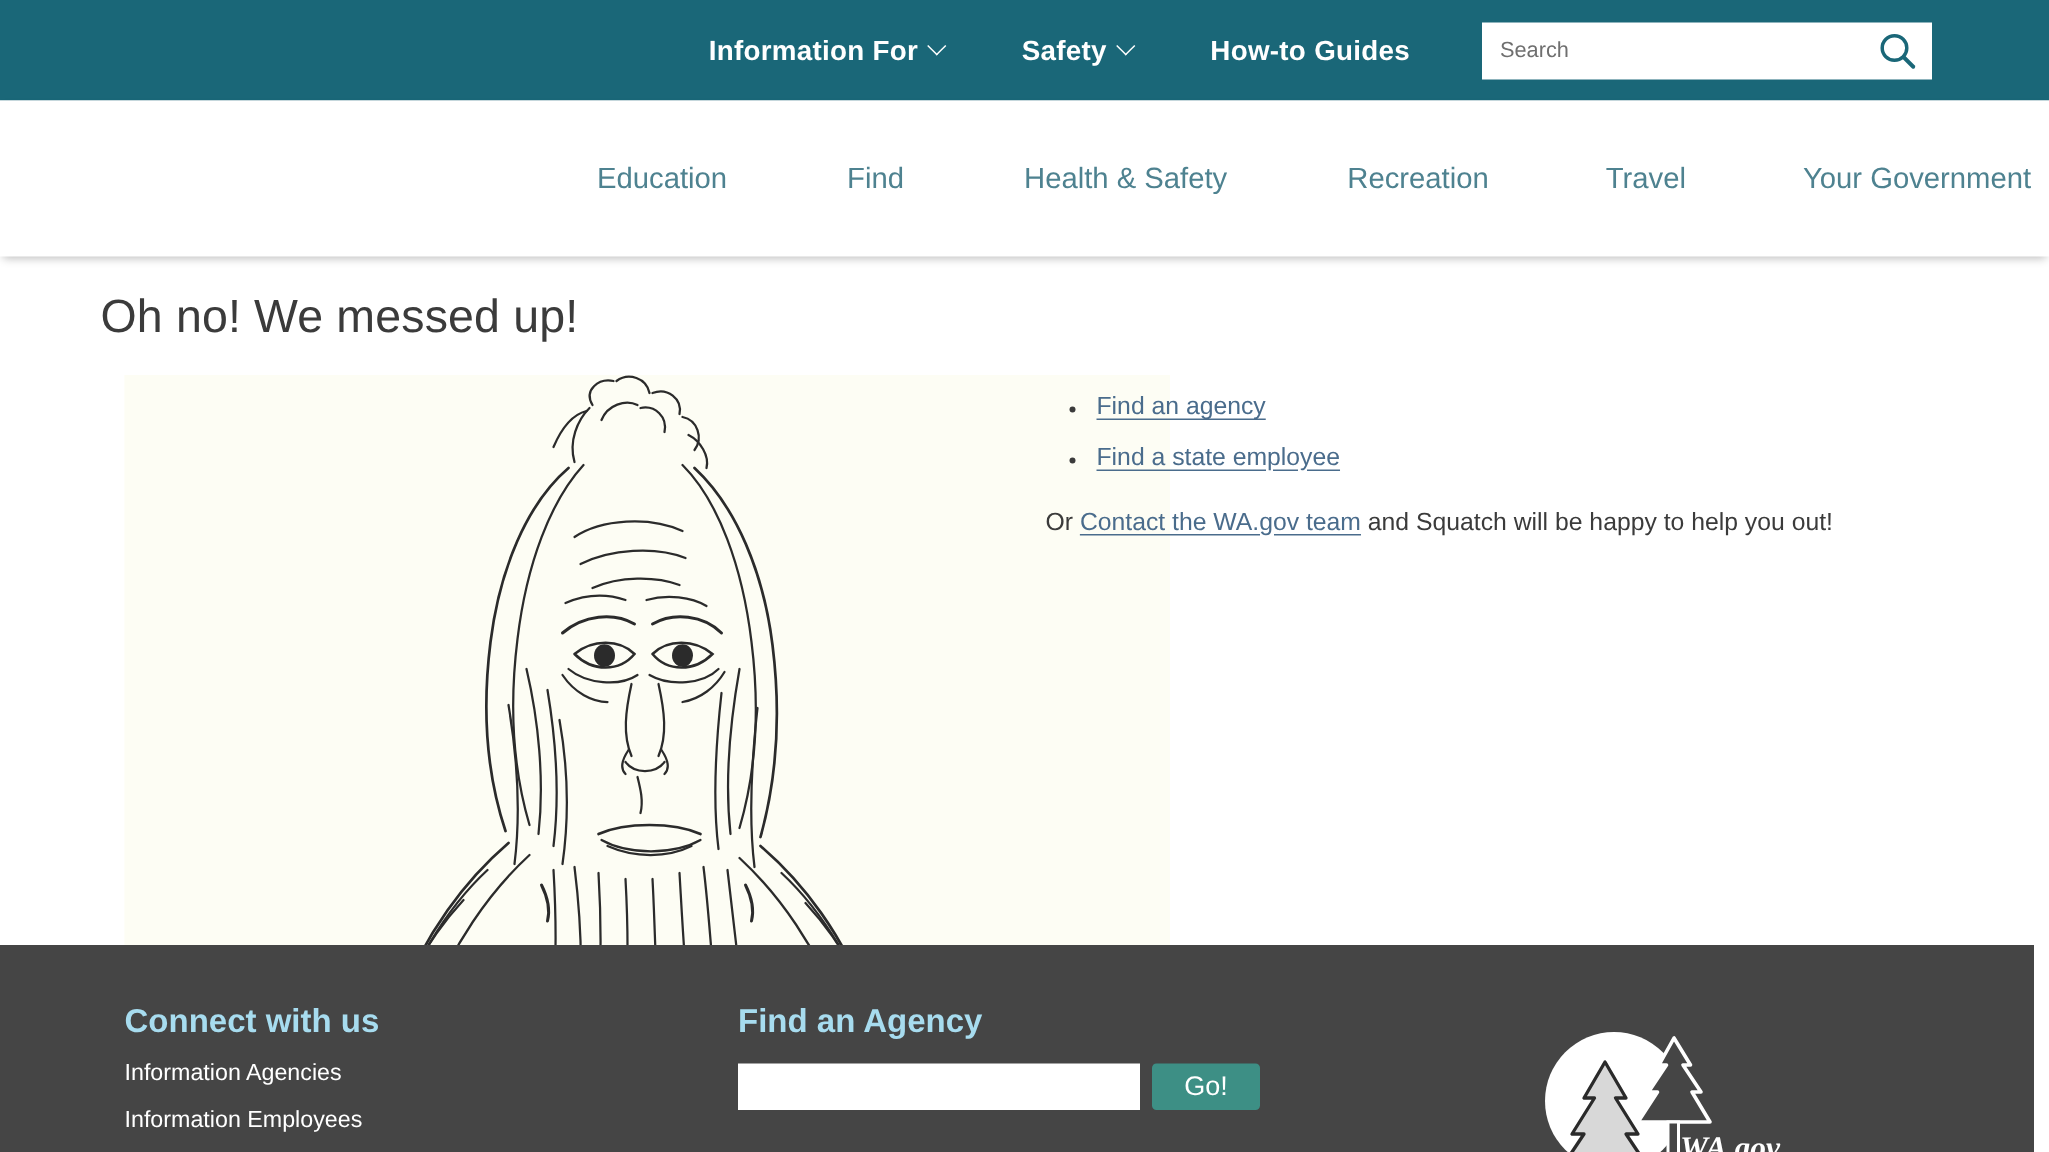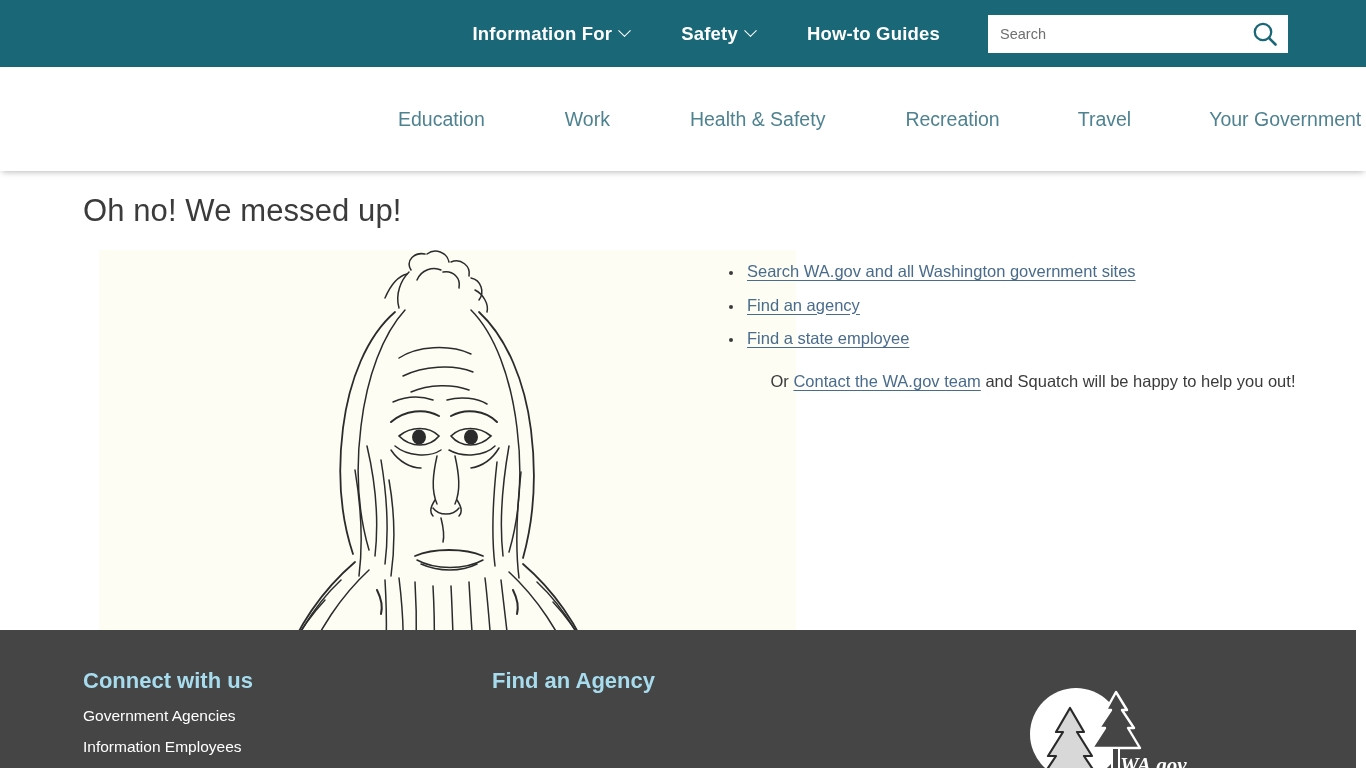--- a/index.html
+++ b/index.html
@@ -105,21 +105,21 @@
     position: absolute;
     left: 67px; top: 193px;
     font-size: 31px;
     font-weight: normal;
     color: #3b3b3b;
     letter-spacing: .1px;
   }
 
   .body-area {
     position: absolute;
-    left: 16px; top: 172px;
+    left: 0; top: 172px;
     width: 1142px; height: 458px;
   }
 
   .squatch-box {
     position: absolute;
     left: 83px; top: 78px;
     width: 697px; height: 530px;
     background: #fdfdf4;
     overflow: hidden;
   }
@@ -155,21 +155,20 @@
   .res-link {
     color: #4a6c8c;
     text-decoration: underline;
     text-underline-offset: 3px;
     cursor: pointer;
   }
   .contact-line {
     margin-top: 24px;
     font-size: 16.5px;
     color: #3b3b3b;
-    text-align: center;
   }
 
   
   .footer {
     position: absolute;
     left: 0; top: 630px;
     width: 1356px; height: 138px;
     background: #454545;
     overflow: hidden;
   }
@@ -246,21 +245,21 @@
         <circle cx="12" cy="12" r="8.2" fill="none" stroke="#1a6778" stroke-width="2.3"></circle>
         <line x1="18" y1="18" x2="24.5" y2="24.5" stroke="#1a6778" stroke-width="2.6" stroke-linecap="round"></line>
       </svg>
     </button>
   </div>
 </div>
 
 <div class="mainnav">
   <nav class="mainnav-items">
     <a class="mainnav-item">Education</a>
-    <a class="mainnav-item">Work</a>
+    <a class="mainnav-item">Find</a>
     <a class="mainnav-item">Health &amp; Safety</a>
     <a class="mainnav-item w2">Recreation</a>
     <a class="mainnav-item w2">Travel</a>
     <a class="mainnav-item">Your Government</a>
   </nav>
 </div>
 
 <div class="logo">
   <svg width="128" height="98" viewBox="0 0 128 98">
     <defs>
@@ -389,45 +388,46 @@
       </g>
       <g fill="#2b2b2b" opacity="0.35">
         <ellipse cx="346" cy="452" rx="26" ry="16"></ellipse>
       </g>
     </svg>
   </div>
 
   <div class="resources">
     <ul class="res-list">
       <li>
-        <a class="res-link">Search WA.gov and all Washington government sites</a>
-      </li>
-      <li>
         <a class="res-link">Find an agency</a>
       </li>
       <li>
         <a class="res-link">Find a state employee</a>
       </li>
     </ul>
     <p class="contact-line">
       <span>Or </span><a class="res-link">Contact the WA.gov team</a><span> and Squatch will be happy to help you out!</span>
     </p>
   </div>
 </div>
 
 <div class="footer">
 
   <div class="f-col-connect">
     <div class="f-head">Connect with us</div>
-    <a class="f-link">Government Agencies</a>
+    <a class="f-link">Information Agencies</a>
     <a class="f-link">Information Employees</a>
   </div>
 
   <div class="f-col-agency">
     <div class="f-head">Find an Agency</div>
+    <div class="agency-row">
+      <input class="agency-input" type="text" placeholder="" style="">
+      <button class="agency-go">Go!</button>
+    </div>
   </div>
 </div>
 
 <div class="f-logo">
   <svg width="170" height="96" viewBox="0 0 170 96">
     <circle cx="52" cy="46" r="46" fill="#ffffff"></circle>
     <path d="M92 4 L82 22 L87 22 L75 40 L81 40 L68 60 L116 60 L104 40 L110 40 L98 22 L103 22 Z" fill="#454545" stroke="#ffffff" stroke-width="2.4" stroke-linejoin="round"></path>
     <path d="M88 60 L88 84 L95 84 L95 60 Z" fill="#454545" stroke="#ffffff" stroke-width="2"></path>
     <path d="M46 20 L32 44 L39 44 L24 68 L32 68 L16 92 L76 92 L60 68 L68 68 L53 44 L60 44 Z" fill="#d8d8d8" stroke="#2a2a2a" stroke-width="2.2" stroke-linejoin="round"></path>
     <path d="M42 92 L42 96 L50 96 L50 92 Z" fill="#2a2a2a"></path>

